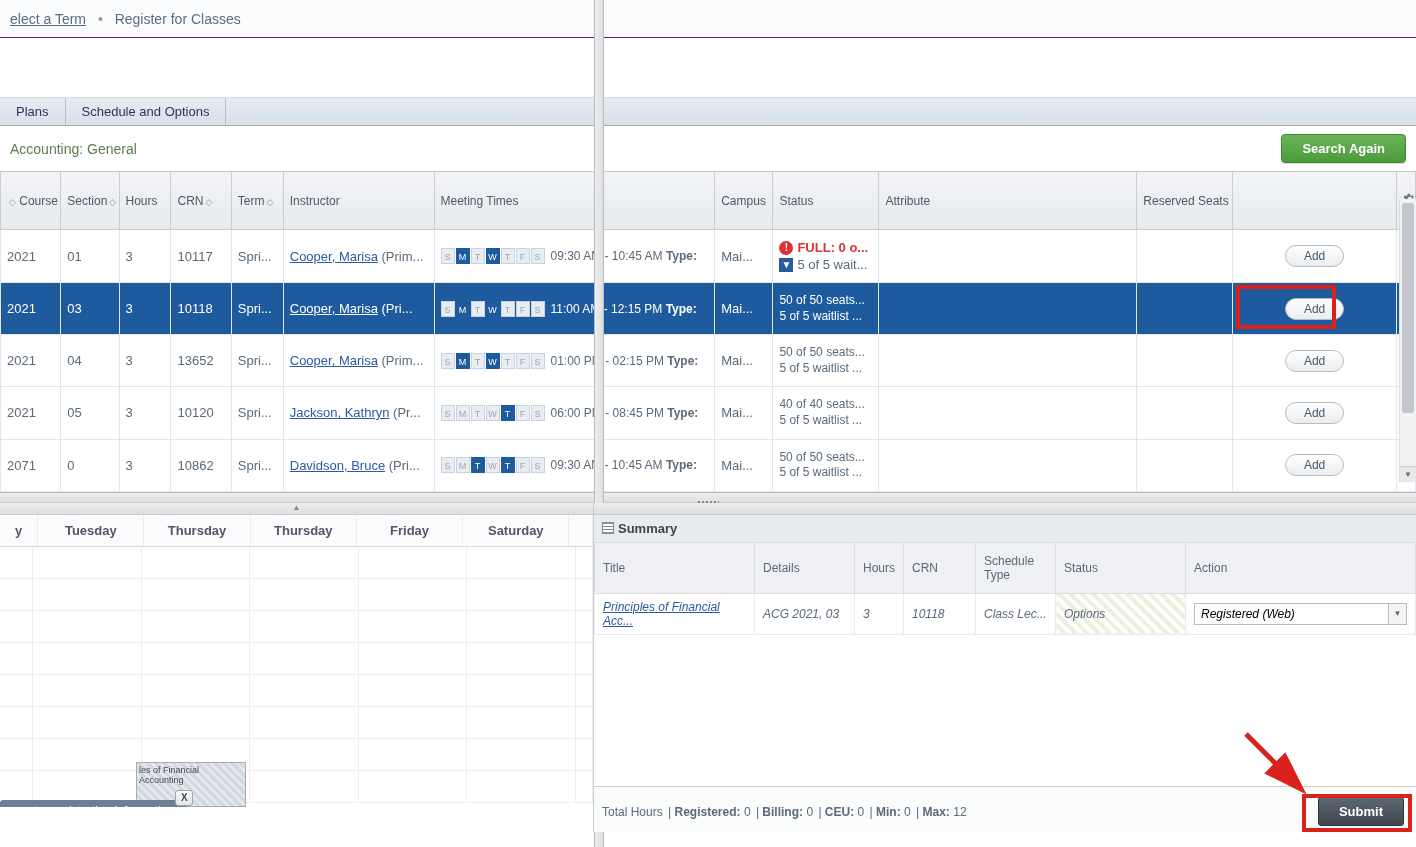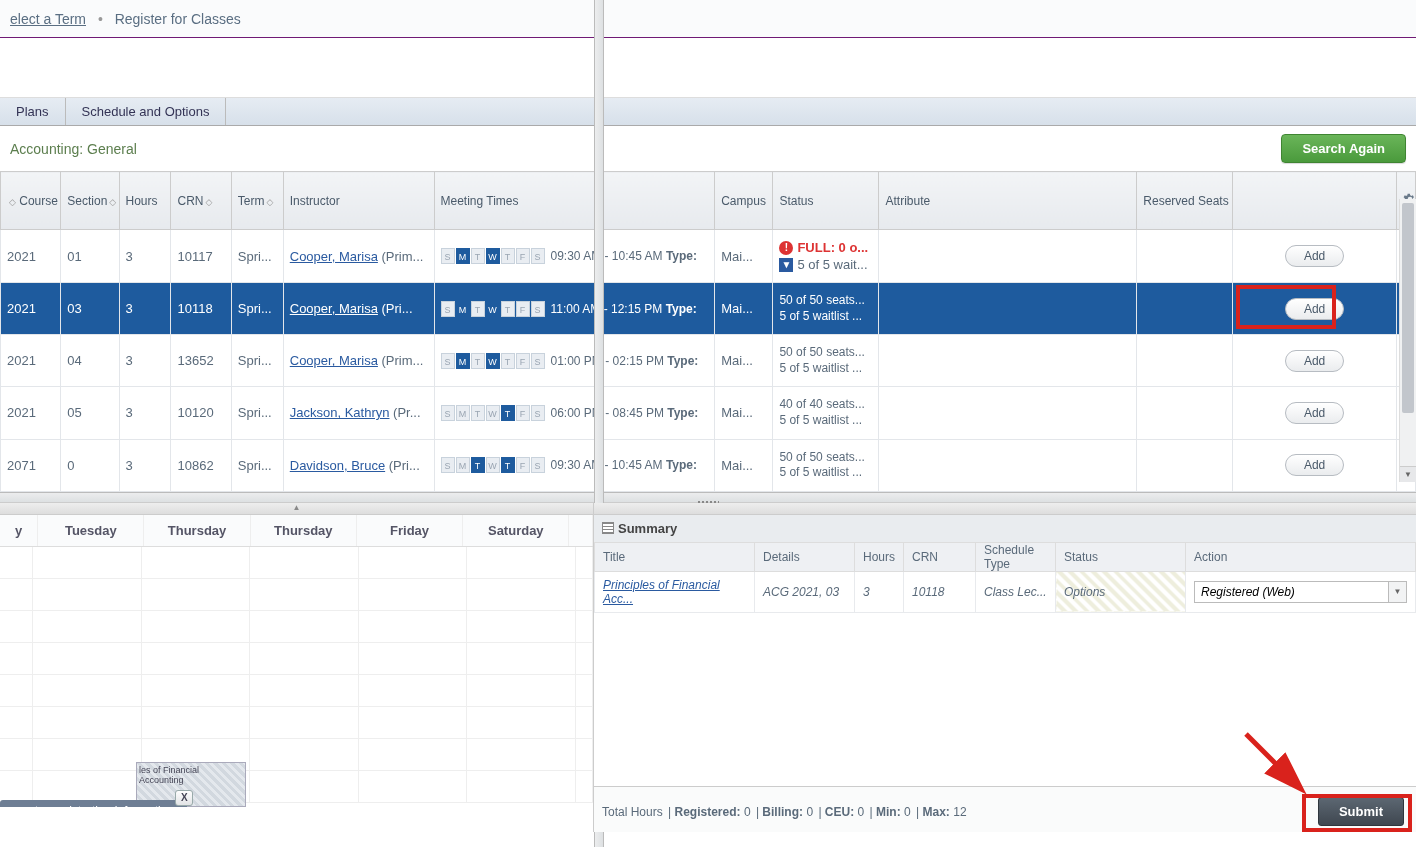--- a/index.html
+++ b/index.html
@@ -69,21 +69,21 @@
     
     .tooltip-bub { position:absolute; left:0; top:253px; background:#6e7e94; color:#fff; font-size:12px; padding:4px 10px 4px 6px; border-radius:3px; white-space:nowrap; }
     .tooltip-x { position:absolute; right:-6px; top:-10px; width:18px; height:16px; background:linear-gradient(#fdfdfd,#e2e4e6); border:1px solid #9aa; border-radius:3px; display:flex; align-items:center; justify-content:center; font-size:10px; color:#445; font-weight:bold; }
     
     .sum-col { flex:1; position:relative; background:#fff; }
     .sum-notch { height:12px; background:linear-gradient(#eee,#ddd); border-bottom:1px solid #ccc; text-align:center; }
     .sum-hdr { padding:6px 8px; background:#e9ecef; font-size:13px; font-weight:bold; display:flex; align-items:center; gap:4px; }
     .sum-hdr .ico { width:12px; height:12px; border:1px solid #888; display:inline-block; background:repeating-linear-gradient(0deg,#888,#888 1px,#fff 1px,#fff 3px); }
     
     table.summ { width:100%; border-collapse:collapse; }
-    table.summ th { background:#eef0f3; border:1px solid #ddd; padding:0 8px; text-align:left; font-weight:normal; font-size:12px; color:#5a6a7a; }
+    table.summ th { background:#eef0f3; border:1px solid #ddd; padding:11px 8px; text-align:left; font-weight:normal; font-size:12px; color:#5a6a7a; }
     table.summ td { border:1px solid #e8eaed; padding:6px 8px; font-size:12px; color:#5a6a7a; font-style:italic; }
     table.summ td a { text-decoration:underline; color:#2a5aa0; }
     .status-pending-bg { background:repeating-linear-gradient(45deg,#fff,#fff 4px,#eed 4px,#eed 8px); }
     
     .sel-action { display:flex; }
     .sel-action input { flex:1; padding:3px 6px; border:1px solid #bbb; font-style:italic; font-size:12px; background:#fff; }
     .sel-action button { width:18px; border:1px solid #bbb; border-left:none; background:#f2f3f4; font-size:8px; color:#666; }
     
     .footer { position:absolute; bottom:0; left:0; right:0; height:46px; border-top:1px solid #ccc; padding:18px 8px; background:#fafbfb; }
     .footer .totals { font-size:12px; color:#5a6a7a; }

